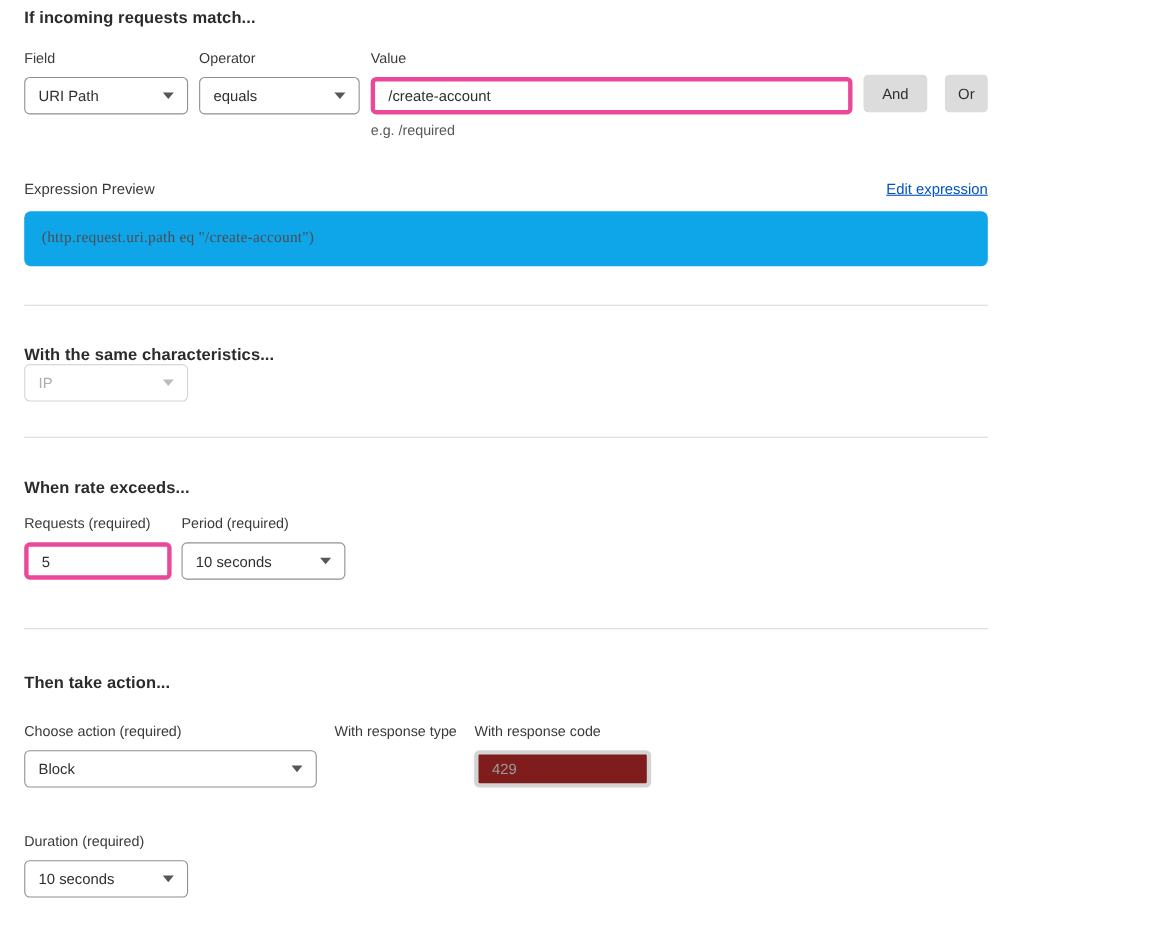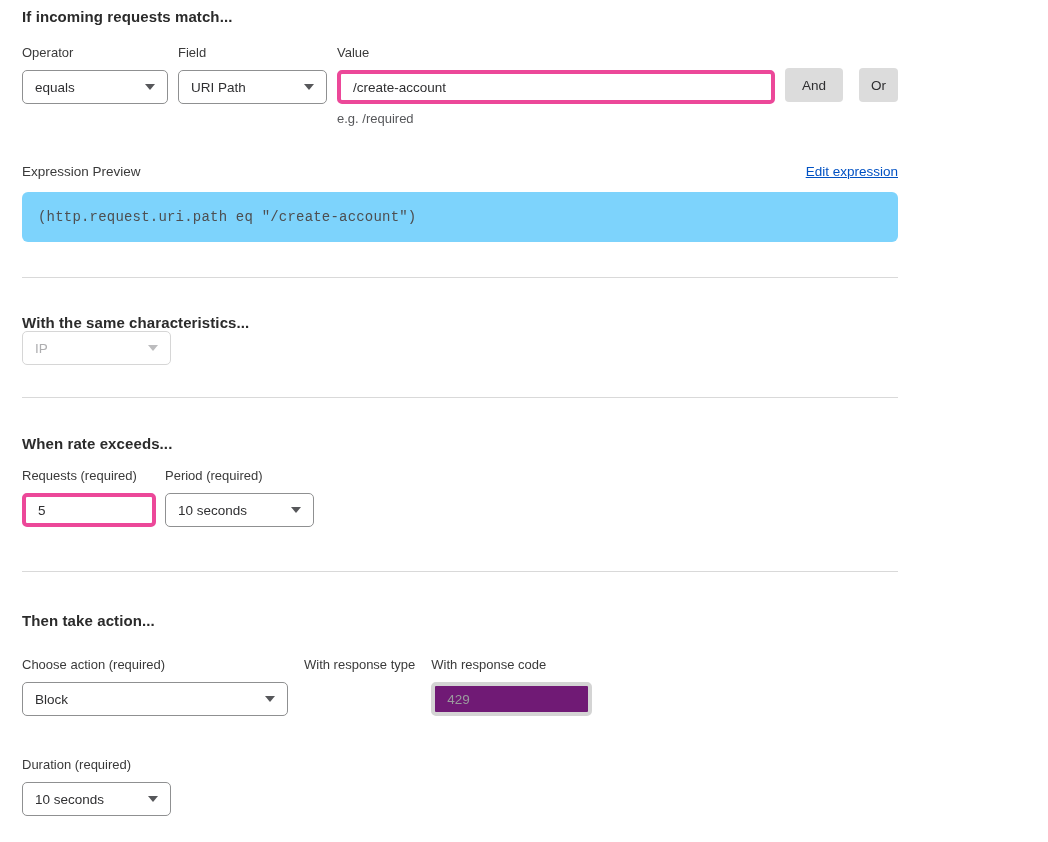--- a/index.html
+++ b/index.html
@@ -62,21 +62,21 @@
     border-radius: 5px;
     background: #ffffff;
     font-size: 13.5px;
     color: #2f2f31;
     padding: 0 12px;
     font-family: "Liberation Sans", "DejaVu Sans", sans-serif;
     outline: none;
     width: 100%;
   }
   .text-input:disabled {
-    background: #701a75;
+    background: #7f1d1d;
     border-color: #d4d4d4;
     color: #9a9b9d;
   }
   .match-row {
     display: flex;
     align-items: flex-start;
     margin-top: 20px;
   }
   .fg { margin-right: 10px; }
   .fg-field .control { width: 149px; }
@@ -108,27 +108,27 @@
   }
   .expr-label { font-size: 13.5px; color: #3a3a3a; }
   .edit-link {
     font-size: 13.5px;
     color: #0051c3;
     text-decoration: underline;
     cursor: pointer;
   }
   .code-box {
     margin-top: 13px;
-    background: #7dd3fc;
+    background: #0ea5e9;
     border-radius: 6px;
     height: 50px;
     display: flex;
     align-items: center;
     padding: 0 16px;
-    font-family: Liberation Mono, monospace;
+    font-family: Liberation Serif, serif;
     font-size: 14px;
     color: #4d4e50;
     letter-spacing: 0.2px;
     text-align: center;
   }
   .divider {
     border: none;
     border-top: 1px solid #d9d9d9;
     height: 0;
   }
@@ -155,32 +155,32 @@
 </style>
 </head>
 <body>
 
 <div class="page">
 
   <div class="sec-match">
     <h2 class="section-heading">If incoming requests match...</h2>
 
     <div class="match-row">
+      <div class="fg fg-field">
+        <span class="field-label">Field</span>
+        <div class="control select">
+          <span>URI Path</span>
+          <span class="chevron"></span>
+        </div>
+      </div>
+
       <div class="fg fg-operator">
         <span class="field-label">Operator</span>
         <div class="control select">
           <span>equals</span>
-          <span class="chevron"></span>
-        </div>
-      </div>
-
-      <div class="fg fg-field">
-        <span class="field-label">Field</span>
-        <div class="control select">
-          <span>URI Path</span>
           <span class="chevron"></span>
         </div>
       </div>
 
       <div class="fg fg-value">
         <span class="field-label">Value</span>
         <input type="text" class="text-input" value="/create-account" style="">
         <div class="helper-text">e.g. /required</div>
       </div>
 

